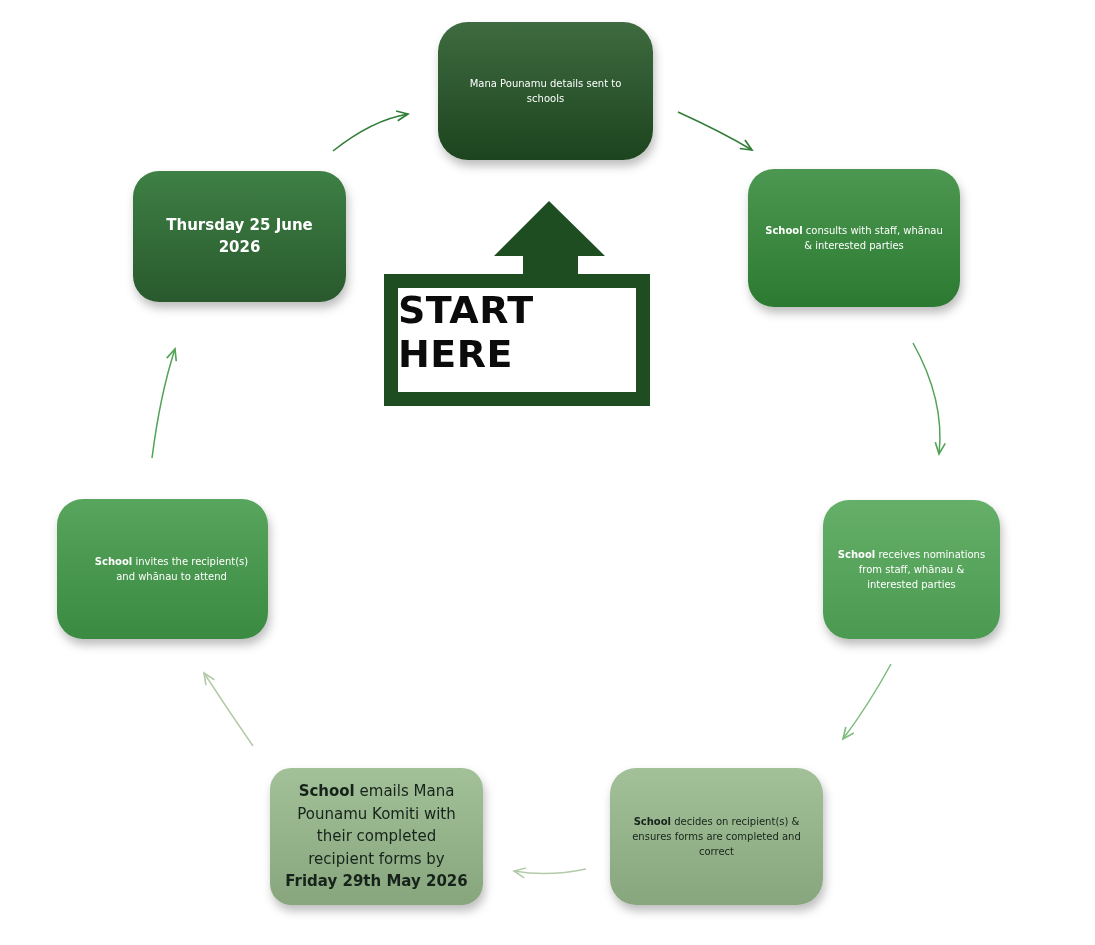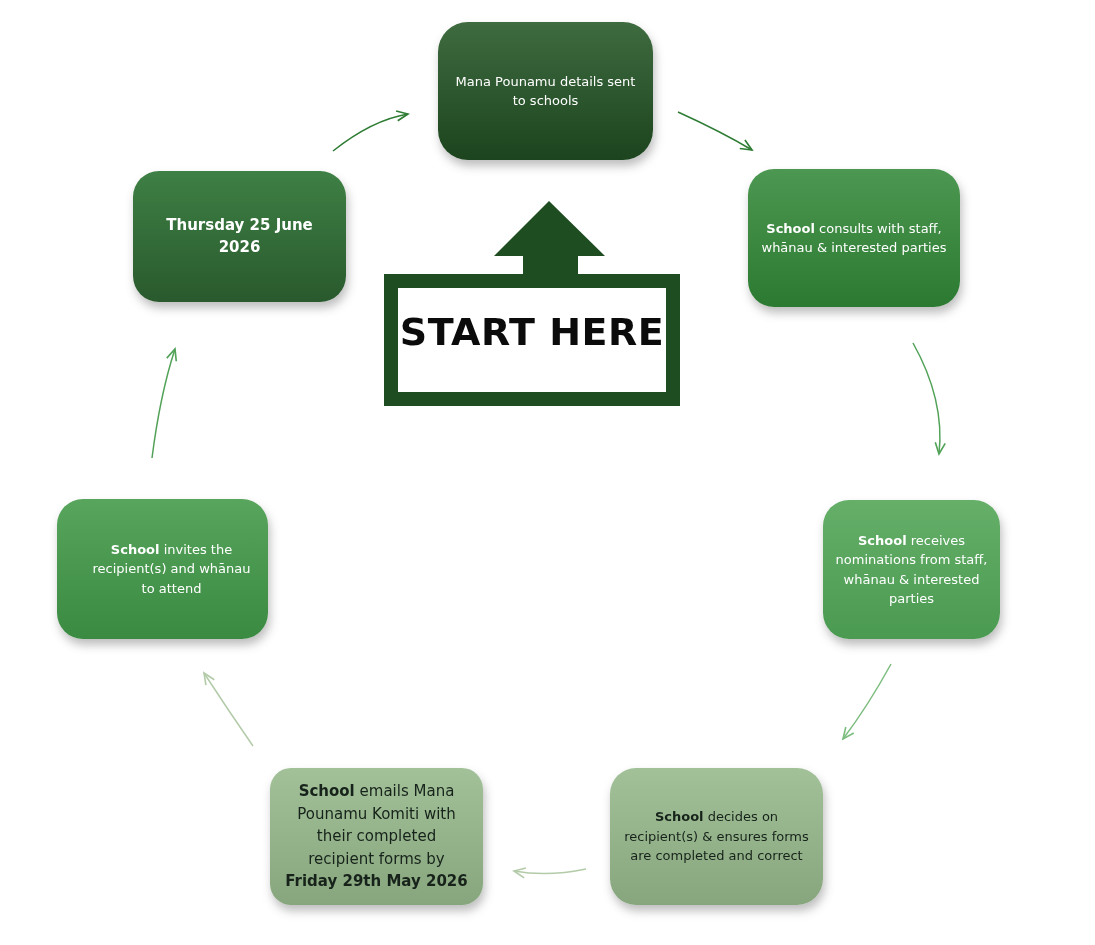--- a/index.html
+++ b/index.html
@@ -6,40 +6,40 @@
   body{
     width:1095px;height:945px;position:relative;overflow:hidden;
     background:#ffffff;
     font-family:"DejaVu Sans","Liberation Sans",sans-serif;
   }
   .step-box{
     position:absolute;
     border-radius:26px;
     display:flex;flex-direction:column;align-items:center;justify-content:center;
     text-align:center;
-    font-size:13px;line-height:1.5;
+    font-size:10px;line-height:1.5;
     padding:10px 12px;box-sizing:border-box;
     box-shadow:2px 6px 10px rgba(70,70,70,.35);
   }
   .step-box p{margin:0;}
   .step-box p + p{margin-top:9px;}
   .b{font-weight:bold;}
   
   .pos-1{left:438px;top:22px;width:215px;height:138px;border-radius:30px;}
   .pos-2{left:748px;top:169px;width:212px;height:138px;}
   .pos-3{left:823px;top:500px;width:177px;height:139px;}
   .pos-4{left:610px;top:768px;width:213px;height:137px;}
   .pos-5{left:270px;top:768px;width:213px;height:137px;font-size:15px;border-radius:21px;}
   .pos-6{left:57px;top:499px;width:211px;height:140px;}
   .pos-7{left:133px;top:171px;width:213px;height:131px;font-size:15px;line-height:1.42;}
   .pos-7 p + p{margin-top:16px;font-size:16px;}
 
   
   .sign-frame{
-    position:absolute;left:384px;top:274px;width:296px;height:132px;
+    position:absolute;left:384px;top:274px;width:266px;height:132px;
     box-sizing:border-box;
     border:14px solid var(--sign-color,#1e4d21);
     background:#ffffff;
     display:flex;align-items:center;justify-content:center;
     padding-bottom:16px;
   }
   .sign-label{
     font-size:38px;font-weight:bold;letter-spacing:.5px;
     color:#0b0b0b;
   }

